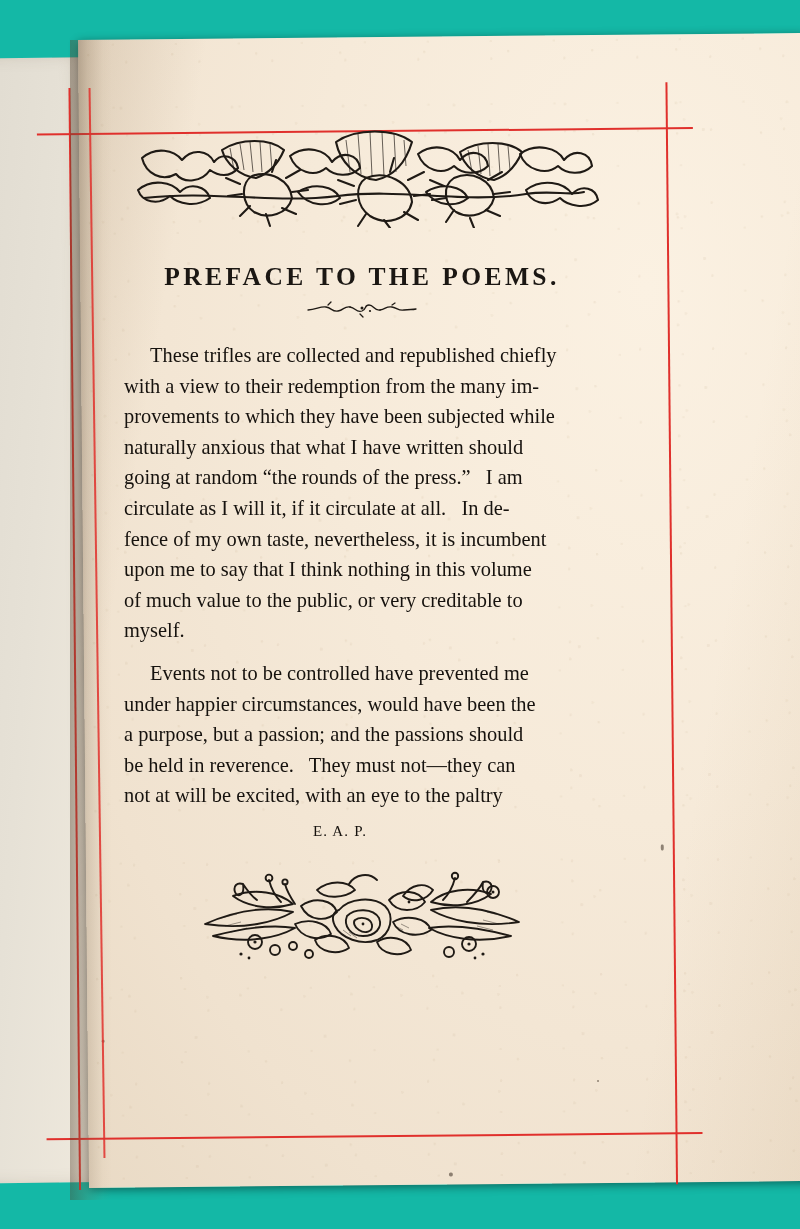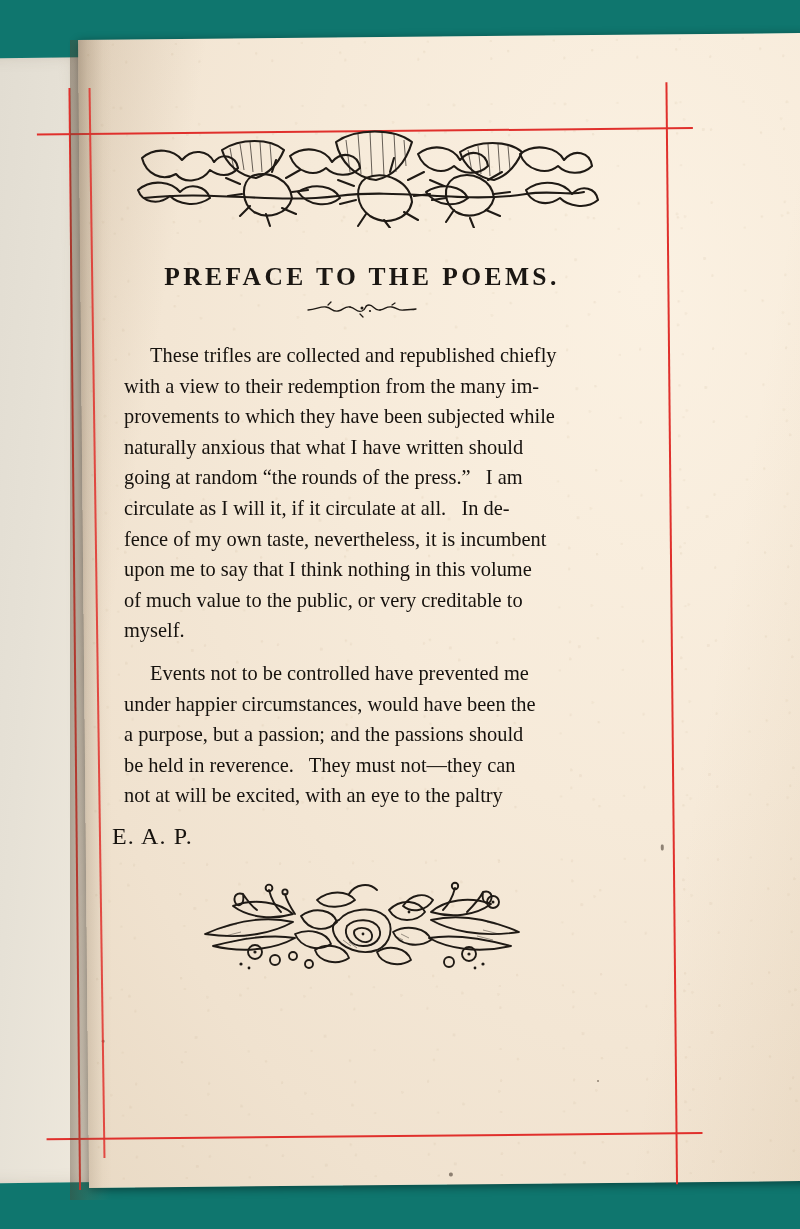--- a/index.html
+++ b/index.html
@@ -6,21 +6,21 @@
   html, body {
     margin: 0;
     padding: 0;
     background: #000000;
   }
   #page-root {
     position: relative;
     width: 800px;
     height: 1229px;
     overflow: hidden;
-    background: #0f766e;
+    background: #14b8a6;
     font-family: "Liberation Serif", "DejaVu Serif", serif;
   }
 
   
   .verso-page {
     position: absolute;
     left: -60px;
     top: 58px;
     width: 150px;
     height: 1125px;
@@ -163,22 +163,22 @@
     hyphens: none;
   }
   .body-text + .body-text { margin-top: 0; }
   .body-text .ln {
     display: block;
     white-space: pre;
   }
   .indent { display: inline-block; width: 26px; }
 
   .signature {
-    text-align: left;
-    font-size: 24px;
+    text-align: center;
+    font-size: 15px;
     letter-spacing: 1.2px;
     color: #16120e;
     margin: 2px 44px 0 0;
   }
 
   
   .tailpiece {
     width: 330px;
     height: 98px;
     margin: 26px auto 0 auto;

